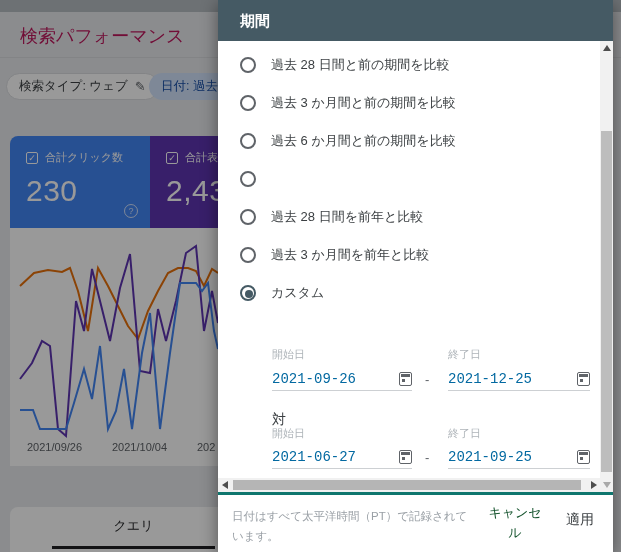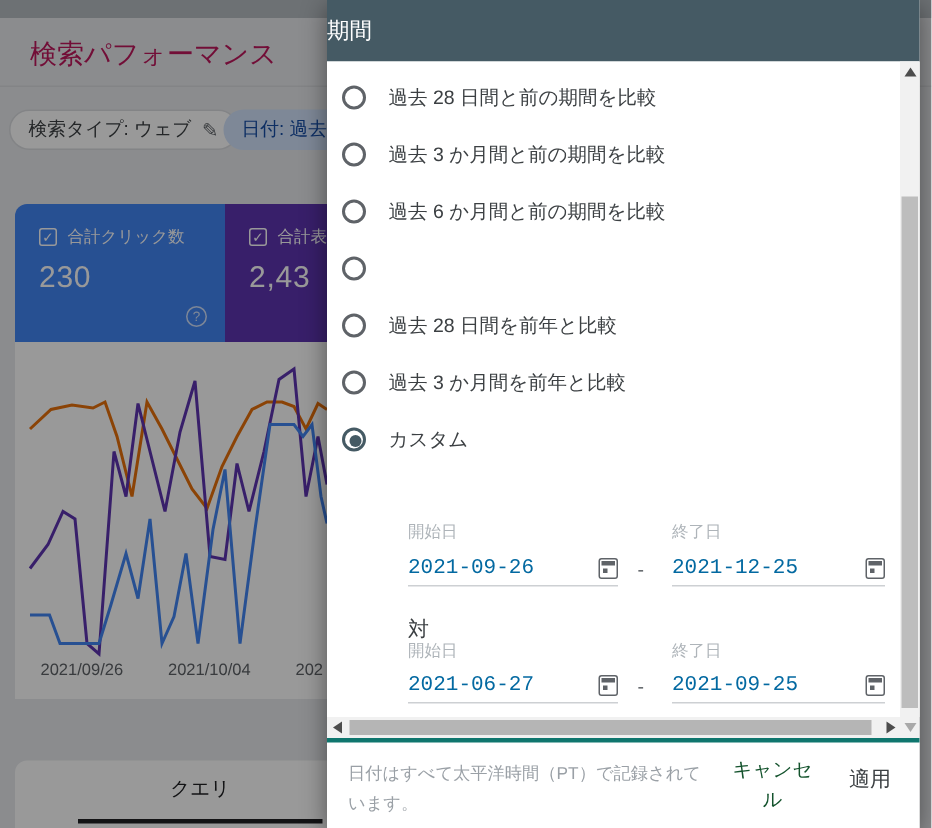--- a/index.html
+++ b/index.html
@@ -17,44 +17,44 @@
   .chip-type { left:6px; background:#ffffff; border:1px solid #dadce0; }
   .chip-date { left:149px; background:#d2e3fc; color:#174ea6; width:120px; }
   .pencil { font-size:13px; color:#5f6368; }
 
   .metric-card { position:absolute; top:136px; height:92px; color:#fff; padding:14px 16px; }
   .card-clicks { left:10px; width:140px; border-radius:8px 0 0 0; }
   .card-impressions { left:150px; width:460px; }
   .metric-head { display:flex; align-items:center; gap:7px; font-size:11px; }
   .cbx { width:12px; height:12px; border:1.5px solid #fff; border-radius:2px; font-size:9px;
          line-height:10px; text-align:center; color:#fff; flex:0 0 auto; }
-  .metric-value { font-size:20px; margin-top:9px; letter-spacing:.5px; }
+  .metric-value { font-size:30px; margin-top:9px; letter-spacing:.5px; }
   .help-circle { position:absolute; right:12px; bottom:10px; width:14px; height:14px; border:1.2px solid rgba(255,255,255,.75);
                  border-radius:50%; font-size:9px; line-height:13px; text-align:center; color:rgba(255,255,255,.75); }
 
   .chart-card { position:absolute; left:10px; top:228px; width:601px; height:238px; background:#fff; }
   .query-card { position:absolute; left:10px; top:507px; width:601px; height:45px; background:#fff; border-radius:8px 8px 0 0; }
   .query-tab { position:absolute; left:42px; top:10px; width:163px; text-align:center; font-size:13px; color:#202124; }
   .tab-indicator { position:absolute; left:42px; top:39px; width:163px; height:3px; background:#202124; }
 
   #chart-svg { position:absolute; left:10px; top:240px; }
   .x-label { position:absolute; top:441px; font-size:11px; color:#5f6368; white-space:nowrap; }
   .xl-0 { left:27px; } .xl-1 { left:112px; } .xl-2 { left:197px; }
 
   .scrim { position:absolute; inset:0; background:rgba(0,0,0,0.40); }
 
   
   .dialog { position:absolute; left:218px; top:0; width:395px; height:552px; background:#fff;
             box-shadow:0 4px 16px rgba(0,0,0,.45); }
   .dialog-header { position:absolute; left:0; top:0; width:100%; height:41px; background:#455a64;
-                   color:#fff; font-size:15px; font-weight:normal; line-height:41px; }
+                   color:#fff; font-size:15px; font-weight:bold; line-height:41px; padding-left:22px; }
   .dialog-body { position:absolute; left:0; top:41px; width:100%; height:437px; background:#fff; overflow:hidden; }
 
   .option-list { position:absolute; left:0; top:5px; width:380px; }
-  .option-row { height:38px; display:flex; align-items:center; padding-left:10px; gap:15px; cursor:pointer; }
+  .option-row { height:38px; display:flex; align-items:center; padding-left:22px; gap:15px; cursor:pointer; }
   .radio { width:16px; height:16px; border:2px solid #5f6368; border-radius:50%; position:relative; flex:0 0 auto; }
   .radio.selected { border-color:#455a64; }
   .radio.selected::after { content:""; position:absolute; left:3px; top:3px; width:8px; height:8px;
                            border-radius:50%; background:#455a64; }
   .opt-label { font-size:13px; color:#3c4043; }
 
   .custom-section { position:absolute; left:54px; top:267px; width:330px; }
   .fld-label { position:absolute; font-size:11px; color:#aeb4b9; }
   .date-field { position:absolute; height:23px; display:flex; align-items:center; justify-content:space-between;
                 border-bottom:1px solid #cdd0d3; }

